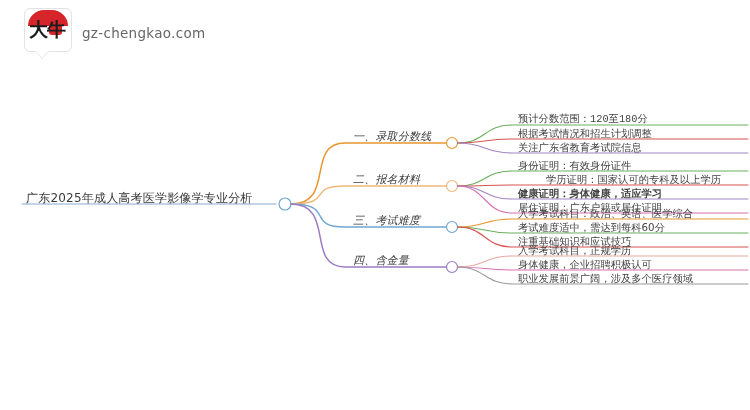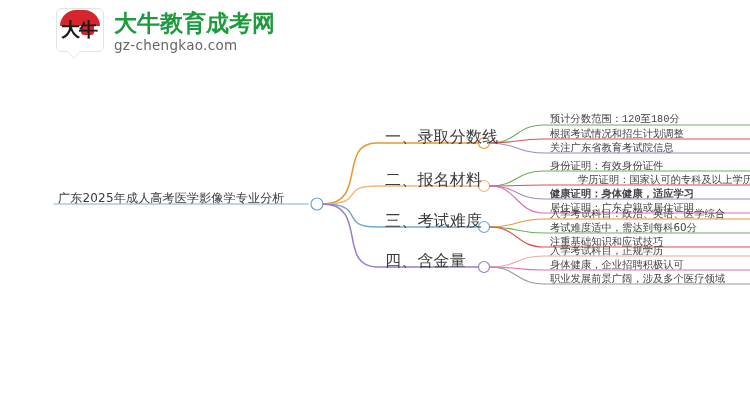--- a/index.html
+++ b/index.html
@@ -2,21 +2,21 @@
 <html><head>
 <meta charset="utf-8">
 <style>
   * { box-sizing: border-box; margin: 0; padding: 0; }
   html, body {
     width: 750px; height: 410px;
     background: #ffffff;
     font-family: "DejaVu Sans", "Liberation Sans", sans-serif;
     overflow: hidden;
   }
-  #root-canvas { position: relative; width: 606px; height: 410px; background:#fff;margin-left:32px; }
+  #root-canvas { position: relative; width: 606px; height: 410px; background:#fff; }
 
   
   .logo-wrap { position: absolute; left: 22px; top: 6px; display: flex; align-items: center; }
   .logo-mark {
     position: relative; width: 52px; height: 52px; flex: 0 0 52px;
   }
   .logo-bubble {
     position: absolute; left: 2px; top: 2px; width: 48px; height: 44px;
     background: #ffffff; border: 1.6px solid #e3e3e3; border-radius: 6px;
   }
@@ -55,42 +55,42 @@
   .node-label {
     position: absolute; white-space: nowrap;
     font-family: "DejaVu Sans", "Liberation Sans", sans-serif;
     color: #3c3c3c;
   }
   .root-label {
     font-size: 12px; line-height: 13px; color: #3a3a3a;
     letter-spacing: .2px;
   }
   .branch-label {
-    font-size: 16px; line-height: 13px; color: #3b3b3b;
+    font-size: 11px; line-height: 13px; color: #3b3b3b;
     letter-spacing: .2px;
+    font-style: italic;
   }
   .leaf-label {
     font-size: 10.3px; line-height: 12px; color: #444444;
     letter-spacing: 0px;
   }
 </style>
 </head>
 <body>
 
 <div id="root-canvas">
 
   <div class="logo-wrap">
     <div class="logo-mark">
       <div class="logo-bubble"></div>
       <div class="logo-red-top"></div>
       <div class="logo-red-dot"></div>
       <div class="logo-cn">大牛</div>
     </div>
     <div class="logo-text">
-      <div class="logo-title">大牛教育成考网</div>
       <div class="logo-sub">gz-chengkao.com</div>
     </div>
   </div>
 
   <svg id="mindmap-svg" viewBox="0 0 750 410" xmlns="http://www.w3.org/2000/svg">
       <path d="M 22 204 L 276 204" stroke="#8aa9c9" fill="none" stroke-width="1.1" stroke-linecap="round"></path>
       <circle cx="285" cy="204" r="6" stroke="#6fa8d4" fill="#ffffff" stroke-width="1.2"></circle>
       <path d="M 291 204 C 336 204, 305 143, 345 143 L 446 143" stroke="#e8962f" fill="none" stroke-width="1.5" stroke-linecap="round"></path>
       <circle cx="452" cy="143" r="5.5" stroke="#e8962f" fill="#ffffff" stroke-width="1.2"></circle>
       <path d="M 457.5 143 C 485.5 143, 484 125, 512 125 L 748 125" stroke="#6aaf5c" fill="none" stroke-width="1.1" stroke-linecap="round"></path>

